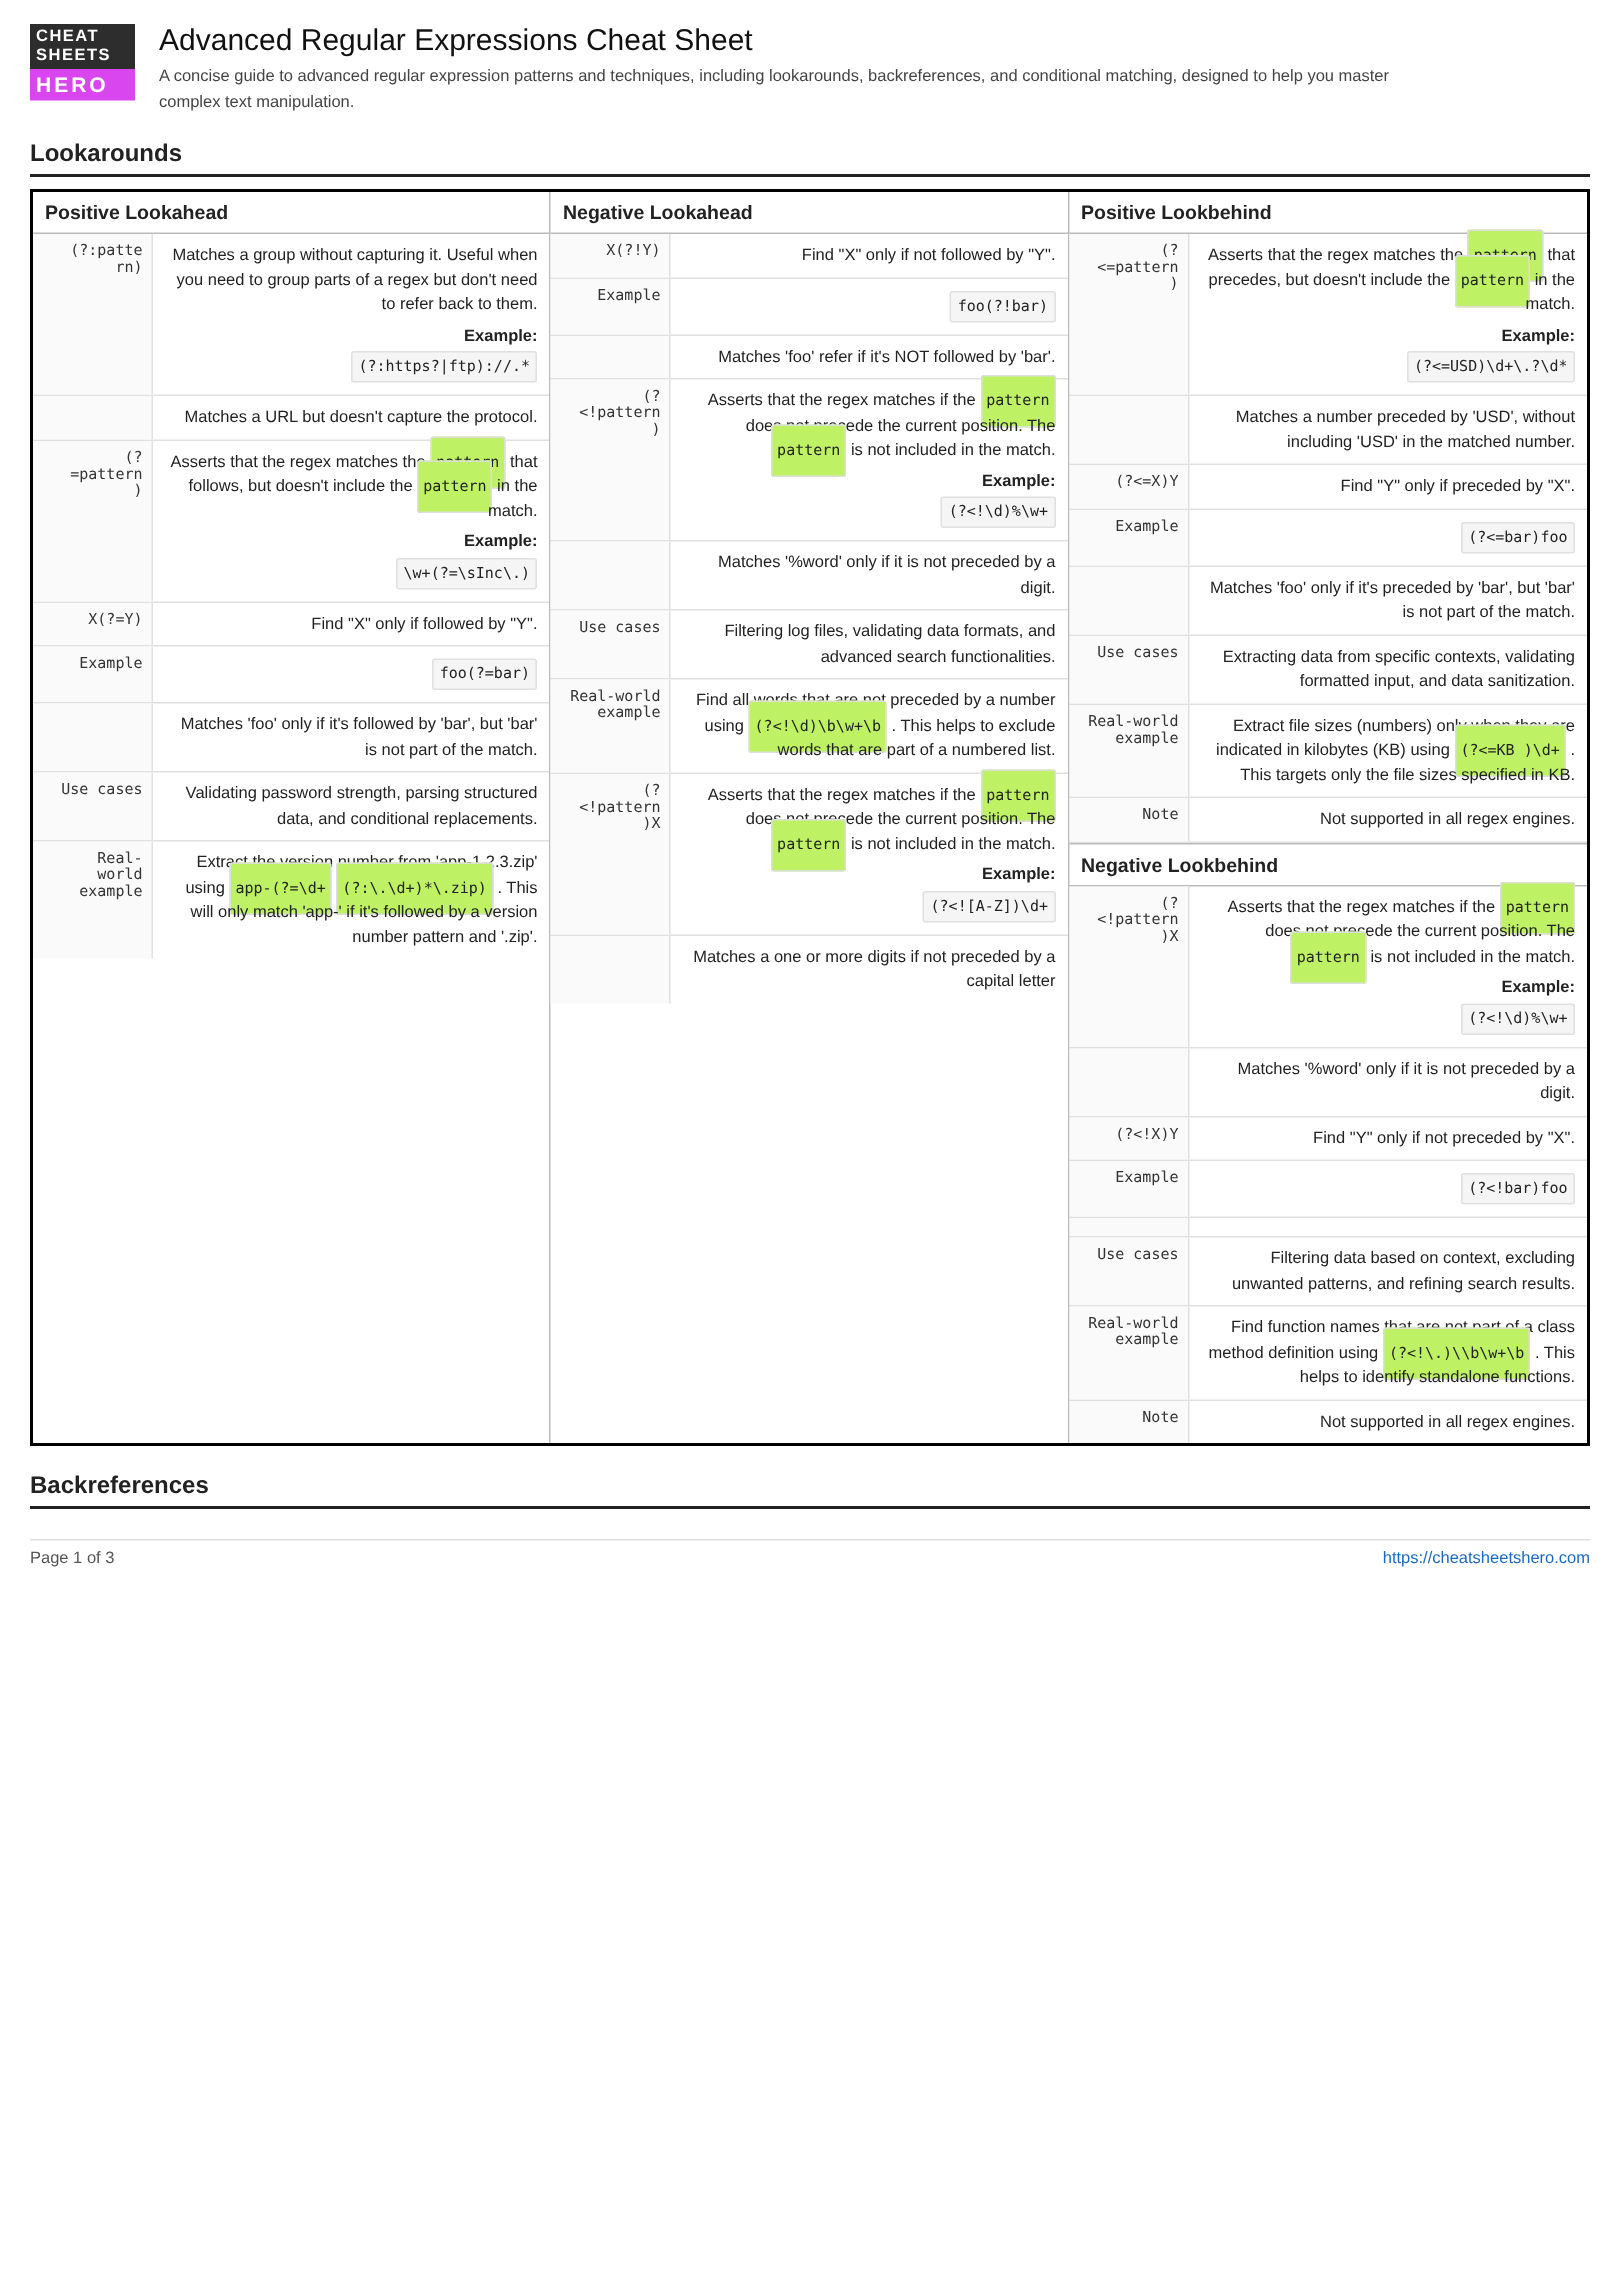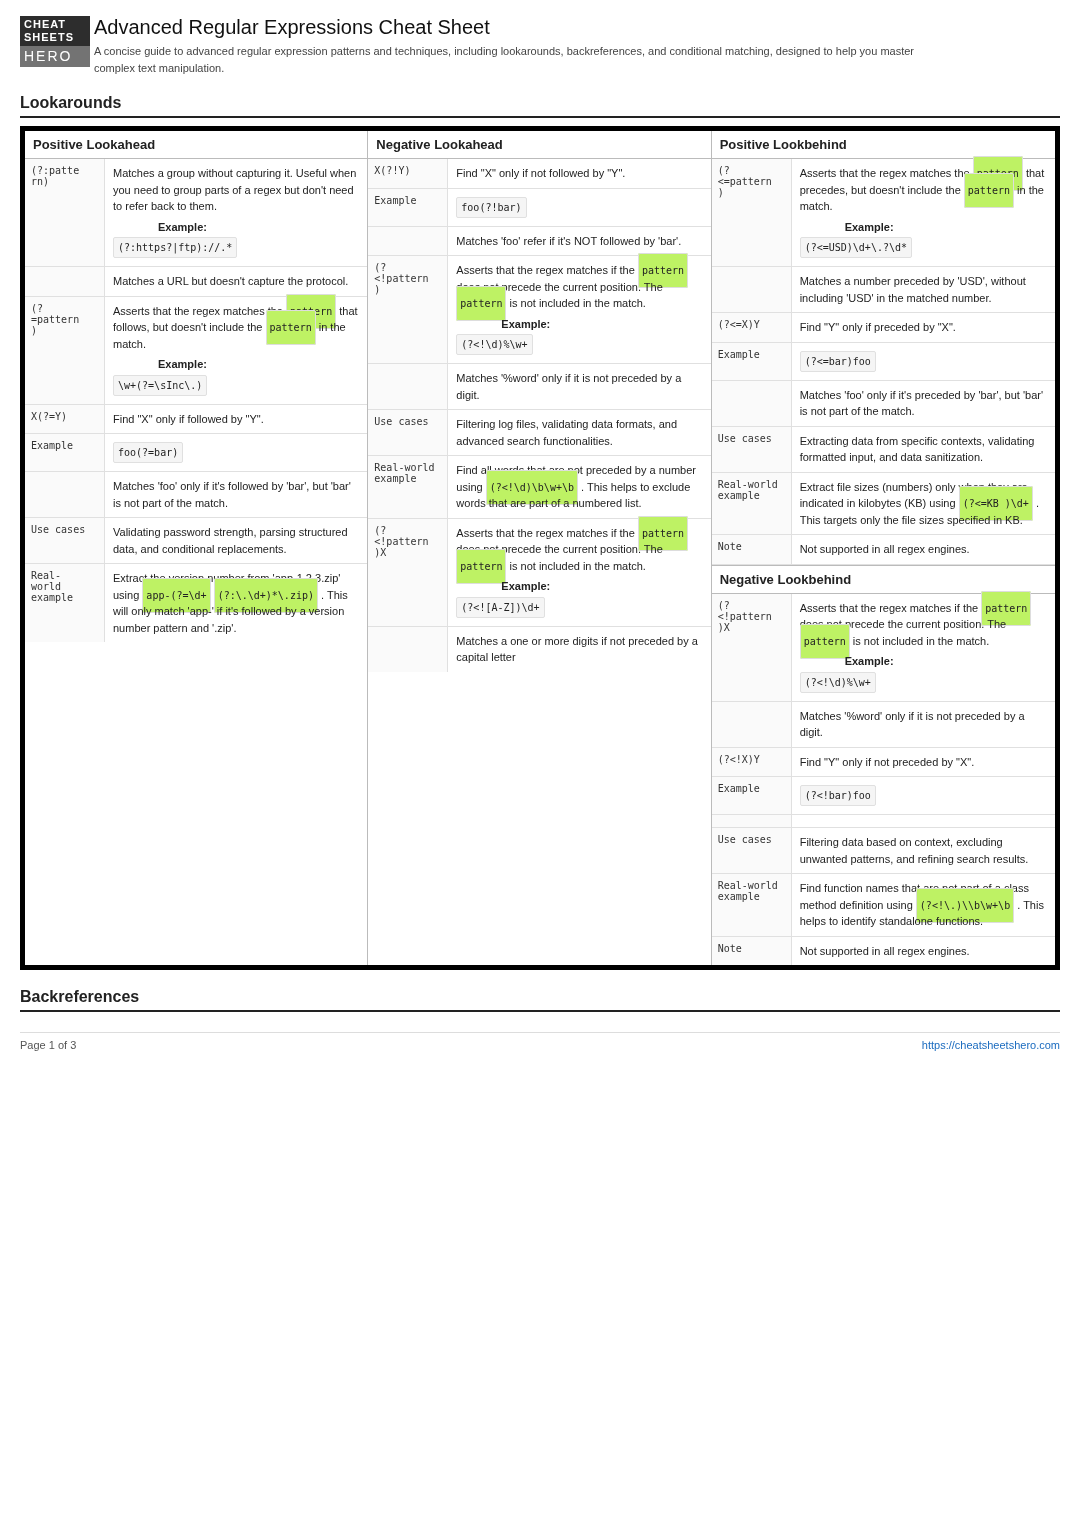--- a/index.html
+++ b/index.html
@@ -7,45 +7,45 @@
       font-family: Arial, Helvetica, sans-serif;
       font-size: 12px;
       color: #222;
       background: #fff;
       padding: 16px 20px;
       max-width: 1080px;
     }
     .header {
       display: flex;
       align-items: flex-start;
-      gap: 4px;
+      gap: 16px;
       margin-bottom: 18px;
     }
     .logo-box {
       display: flex;
       flex-direction: column;
       align-items: center;
       min-width: 70px;
     }
     .logo-top {
       background: #2d2d2d;
       color: #fff;
       font-size: 11px;
       font-weight: 900;
       letter-spacing: 1px;
       padding: 2px 4px;
       line-height: 1.2;
       text-align: left;
       width: 100%;
     }
     .logo-bottom {
-      background: #737373;
+      background: #d946ef;
       color: #fff;
       font-size: 14px;
-      font-weight: 400;
+      font-weight: 700;
       letter-spacing: 2px;
       padding: 2px 4px;
       line-height: 1.2;
       text-align: left;
       width: 100%;
     }
     .header-text h1 {
       font-size: 20px;
       font-weight: 400;
       color: #111;
@@ -60,20 +60,21 @@
     .section-title {
       font-size: 16px;
       font-weight: 700;
       margin: 10px 0 8px 0;
       border-bottom: 2px solid #222;
       padding-bottom: 4px;
     }
     .entry {
       display: flex;
       border-bottom: 1px solid #e0e0e0;
+      text-align: right;
     }
     .entry:last-child {
       border-bottom: none;
     }
     .entry-code {
       min-width: 80px;
       max-width: 90px;
       padding: 6px 6px;
       font-family: monospace;
       font-size: 10px;
@@ -124,21 +125,21 @@
       border-top: 1px solid #ddd;
       padding-top: 6px;
     }
     .footer a {
       color: #1a6bbf;
       text-decoration: none;
     }
     .three-col-grid {
       display: grid;
       grid-template-columns: 1fr 1fr 1fr;
-      border: 5px solid #000000;
+      border: 2px solid #000000;
     }
     .col-section {
       border-right: 1px solid #bbb;
     }
     .col-section:last-child {
       border-right: none;
     }
     .col-section-header {
       font-size: 13px;
       font-weight: 700;

